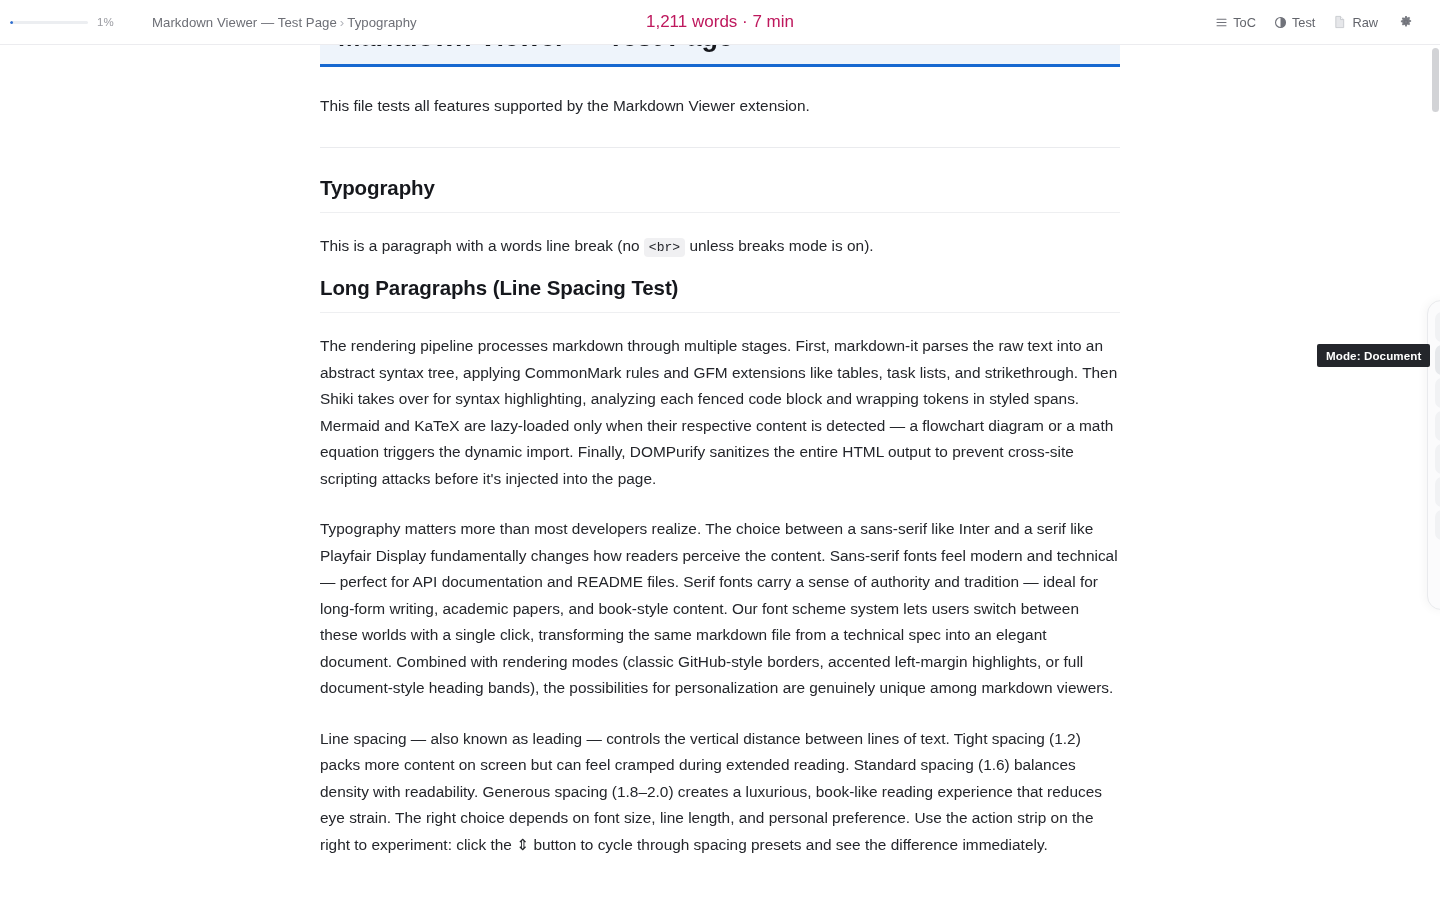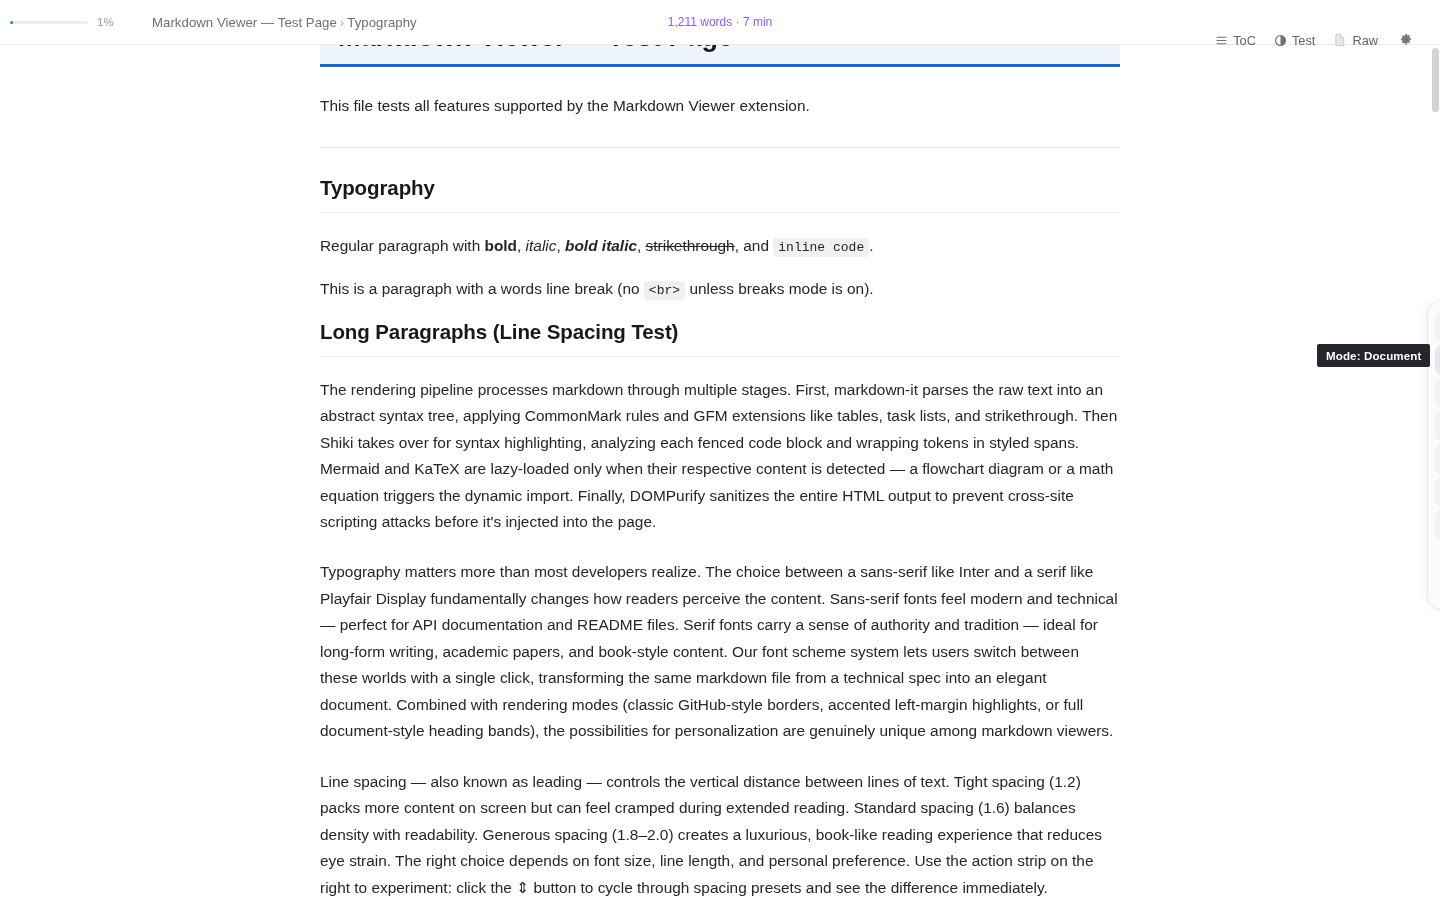--- a/index.html
+++ b/index.html
@@ -58,32 +58,31 @@
     color: #6d6f76;
     white-space: nowrap;
     letter-spacing: .05px;
   }
   #breadcrumb .sep { color: #b3b5bb; margin: 0 3px; }
 
   
   #wordcount {
     position: absolute; left: 50%; top: 50%;
     transform: translate(-50%, -50%);
-    font-size: 12px;
-    color: #8b5cf6;
+    font-size: 17px;
+    color: #be185d;
     white-space: nowrap;
   }
 
   
   #header-actions {
     position: absolute; right: 14px; top: 50%;
     transform: translateY(-50%);
     display: flex; align-items: center;
     gap: 0px;
-    margin-top: 18px;
   }
   .hbtn {
     display: flex; align-items: center; gap: 5px;
     padding: 5px 9px;
     border-radius: 6px;
     font-size: 12.8px;
     color: #62646b;
     cursor: pointer;
     background: transparent;
     border: 0;
@@ -295,21 +294,20 @@
       <div class="heading-band">
         <div class="h1t">Markdown Viewer — Test Page</div>
       </div>
 
       <p class="p lead">This file tests all features supported by the Markdown Viewer extension.</p>
 
       <hr class="rule">
 
       <h2 class="sec">Typography</h2>
 
-      <p class="p"><span>Regular paragraph with </span><b class="bd">bold</b><span>, </span><i class="it">italic</i><span>, </span><span class="bi">bold italic</span><span>, </span><span class="sk">strikethrough</span><span>, and </span><code class="ic">inline code</code><span>.</span></p>
 
       <p class="p"><span>This is a paragraph with a words line break (no </span><code class="ic">&lt;br&gt;</code><span> unless breaks mode is on).</span></p>
 
       <h2 class="sec">Long Paragraphs (Line Spacing Test)</h2>
 
       <p class="p long">The rendering pipeline processes markdown through multiple stages. First, markdown-it parses the raw text into an abstract syntax tree, applying CommonMark rules and GFM extensions like tables, task lists, and strikethrough. Then Shiki takes over for syntax highlighting, analyzing each fenced code block and wrapping tokens in styled spans. Mermaid and KaTeX are lazy-loaded only when their respective content is detected — a flowchart diagram or a math equation triggers the dynamic import. Finally, DOMPurify sanitizes the entire HTML output to prevent cross-site scripting attacks before it's injected into the page.</p>
 
       <p class="p long">Typography matters more than most developers realize. The choice between a sans-serif like Inter and a serif like Playfair Display fundamentally changes how readers perceive the content. Sans-serif fonts feel modern and technical — perfect for API documentation and README files. Serif fonts carry a sense of authority and tradition — ideal for long-form writing, academic papers, and book-style content. Our font scheme system lets users switch between these worlds with a single click, transforming the same markdown file from a technical spec into an elegant document. Combined with rendering modes (classic GitHub-style borders, accented left-margin highlights, or full document-style heading bands), the possibilities for personalization are genuinely unique among markdown viewers.</p>
 
       <p class="p long">Line spacing — also known as leading — controls the vertical distance between lines of text. Tight spacing (1.2) packs more content on screen but can feel cramped during extended reading. Standard spacing (1.6) balances density with readability. Generous spacing (1.8–2.0) creates a luxurious, book-like reading experience that reduces eye strain. The right choice depends on font size, line length, and personal preference. Use the action strip on the right to experiment: click the ⇕ button to cycle through spacing presets and see the difference immediately.</p>

